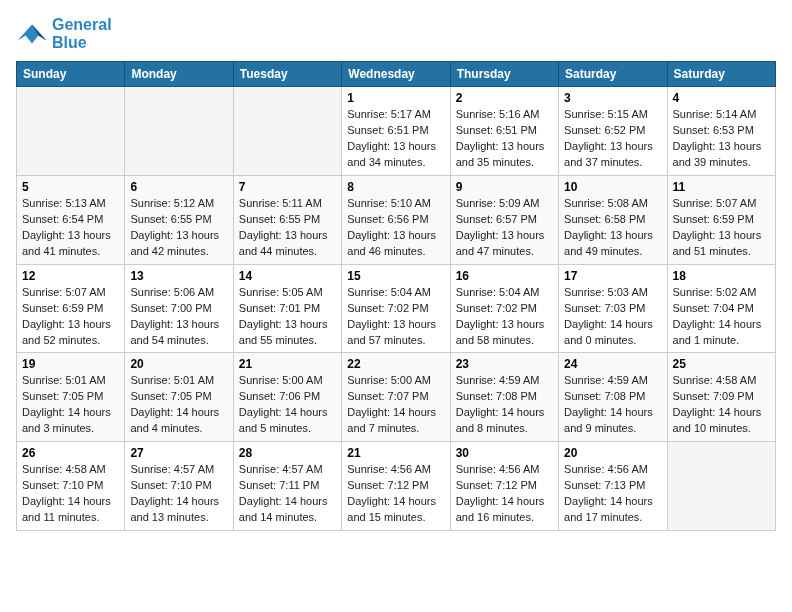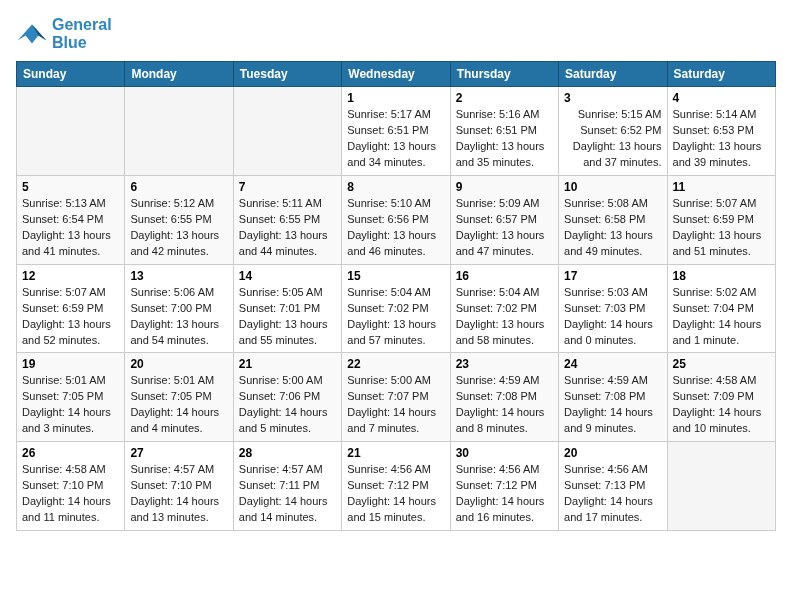--- a/index.html
+++ b/index.html
@@ -127,21 +127,21 @@
         </td>
         <td>
           <span class="day-num">2</span>
           <div class="day-info" style="white-space: pre-line;">Sunrise: 5:16 AM
 Sunset: 6:51 PM
 Daylight: 13 hours
 and 35 minutes.</div>
         </td>
         <td>
           <span class="day-num">3</span>
-          <div class="day-info" style="white-space: pre-line; text-align: right;">Sunrise: 5:15 AM
+          <div class="day-info" style="white-space: pre-line;">Sunrise: 5:15 AM
 Sunset: 6:52 PM
 Daylight: 13 hours
 and 37 minutes.</div>
         </td>
         <td>
           <span class="day-num">4</span>
           <div class="day-info" style="white-space: pre-line;">Sunrise: 5:14 AM
 Sunset: 6:53 PM
 Daylight: 13 hours
 and 39 minutes.</div>

